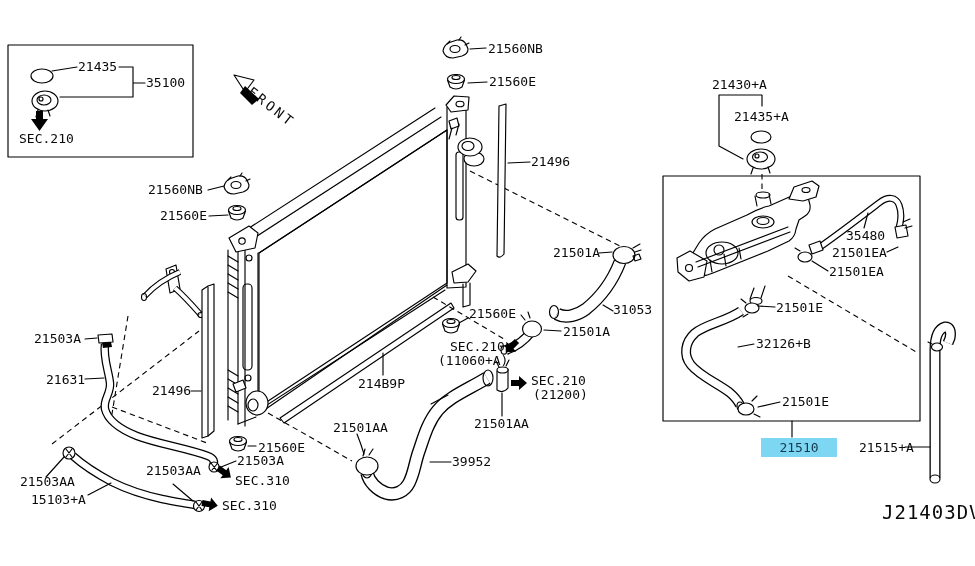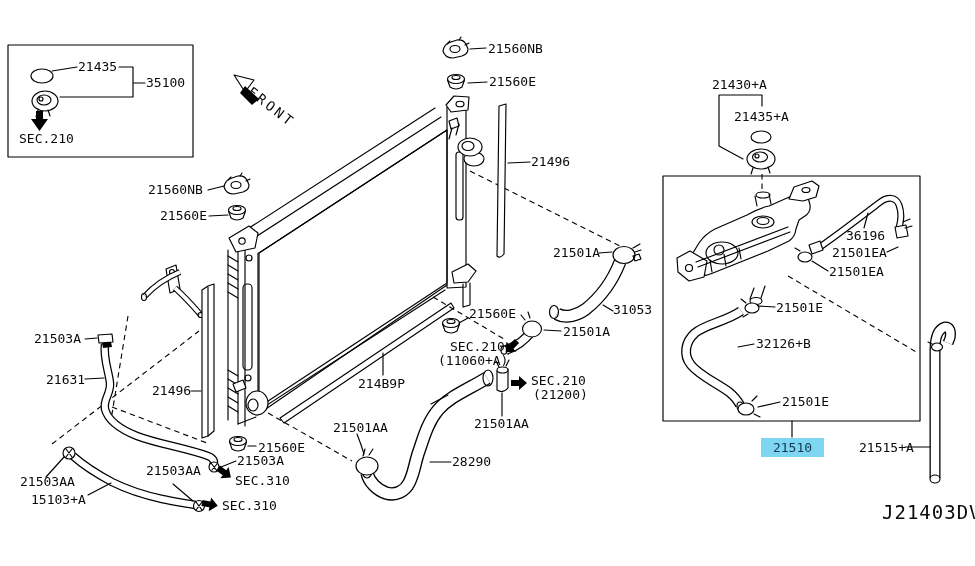--- a/index.html
+++ b/index.html
@@ -3,21 +3,21 @@
 <meta charset="utf-8">
 <style>
   html,body{margin:0;padding:0;background:#fff;}
   #stage{position:relative;width:975px;height:566px;background:#ffffff;overflow:hidden;
          font-family:"DejaVu Sans Mono", monospace;}
   #art{position:absolute;left:0;top:0;}
   .lbl{position:absolute;font:13px/14px "DejaVu Sans Mono", monospace;color:#0a0a0a;
        white-space:nowrap;letter-spacing:0;}
   .code{font-size:19px;letter-spacing:1px;}
   .front{transform:rotate(38deg);transform-origin:0 0;letter-spacing:3px;font-size:13.5px;}
-  .hl{background:#7dd7f3;color:#16384f;width:63px;height:19px;display:flex;
+  .hl{background:#7dd7f3;color:#16384f;width:76px;height:19px;display:flex;
       align-items:center;justify-content:center;}
   
   .s{stroke:#000;stroke-width:1.15;fill:none;stroke-linecap:round;stroke-linejoin:round;}
   .sf{stroke:#000;stroke-width:1.15;fill:#fff;stroke-linejoin:round;}
   .dash{stroke:#000;stroke-width:1.1;fill:none;stroke-dasharray:5.5 4;}
   .ho{stroke:#000;fill:none;stroke-linecap:butt;}
   .hi{stroke:#fff;fill:none;stroke-linecap:butt;}
   .blk{fill:#000;stroke:none;}
 </style>
 </head>
@@ -289,34 +289,34 @@
 <div class="lbl" style="left:613px;top:303px">31053</div>
 <div class="lbl" style="left:469px;top:307px">21560E</div>
 <div class="lbl" style="left:450px;top:340px">SEC.210</div>
 <div class="lbl" style="left:438px;top:354px">(11060+A)</div>
 <div class="lbl" style="left:563px;top:325px">21501A</div>
 <div class="lbl" style="left:531px;top:374px">SEC.210</div>
 <div class="lbl" style="left:533px;top:388px">(21200)</div>
 <div class="lbl" style="left:474px;top:417px">21501AA</div>
 <div class="lbl" style="left:358px;top:377px">214B9P</div>
 <div class="lbl" style="left:333px;top:421px">21501AA</div>
-<div class="lbl" style="left:452px;top:455px">28290</div>
+<div class="lbl" style="left:452px;top:455px">39952</div>
 <div class="lbl" style="left:34px;top:332px">21503A</div>
 <div class="lbl" style="left:46px;top:373px">21631</div>
 <div class="lbl" style="left:152px;top:384px">21496</div>
 <div class="lbl" style="left:258px;top:441px">21560E</div>
 <div class="lbl" style="left:237px;top:454px">21503A</div>
 <div class="lbl" style="left:235px;top:474px">SEC.310</div>
 <div class="lbl" style="left:146px;top:464px">21503AA</div>
 <div class="lbl" style="left:20px;top:475px">21503AA</div>
 <div class="lbl" style="left:31px;top:493px">15103+A</div>
 <div class="lbl" style="left:222px;top:499px">SEC.310</div>
 <div class="lbl" style="left:712px;top:78px">21430+A</div>
 <div class="lbl" style="left:734px;top:110px">21435+A</div>
-<div class="lbl" style="left:846px;top:229px">36196</div>
+<div class="lbl" style="left:846px;top:229px">35480</div>
 <div class="lbl" style="left:832px;top:246px">21501EA</div>
 <div class="lbl" style="left:829px;top:265px">21501EA</div>
 <div class="lbl" style="left:776px;top:301px">21501E</div>
 <div class="lbl" style="left:756px;top:337px">32126+B</div>
 <div class="lbl" style="left:782px;top:395px">21501E</div>
 <div class="lbl hl" style="left: 761px; top: 438px; background: rgb(125, 215, 243); color: rgb(22, 56, 79);">21510</div>
 <div class="lbl" style="left:859px;top:441px">21515+A</div>
 <div class="lbl code" style="left:882px;top:505px">J21403DV</div>
 
 </div>

